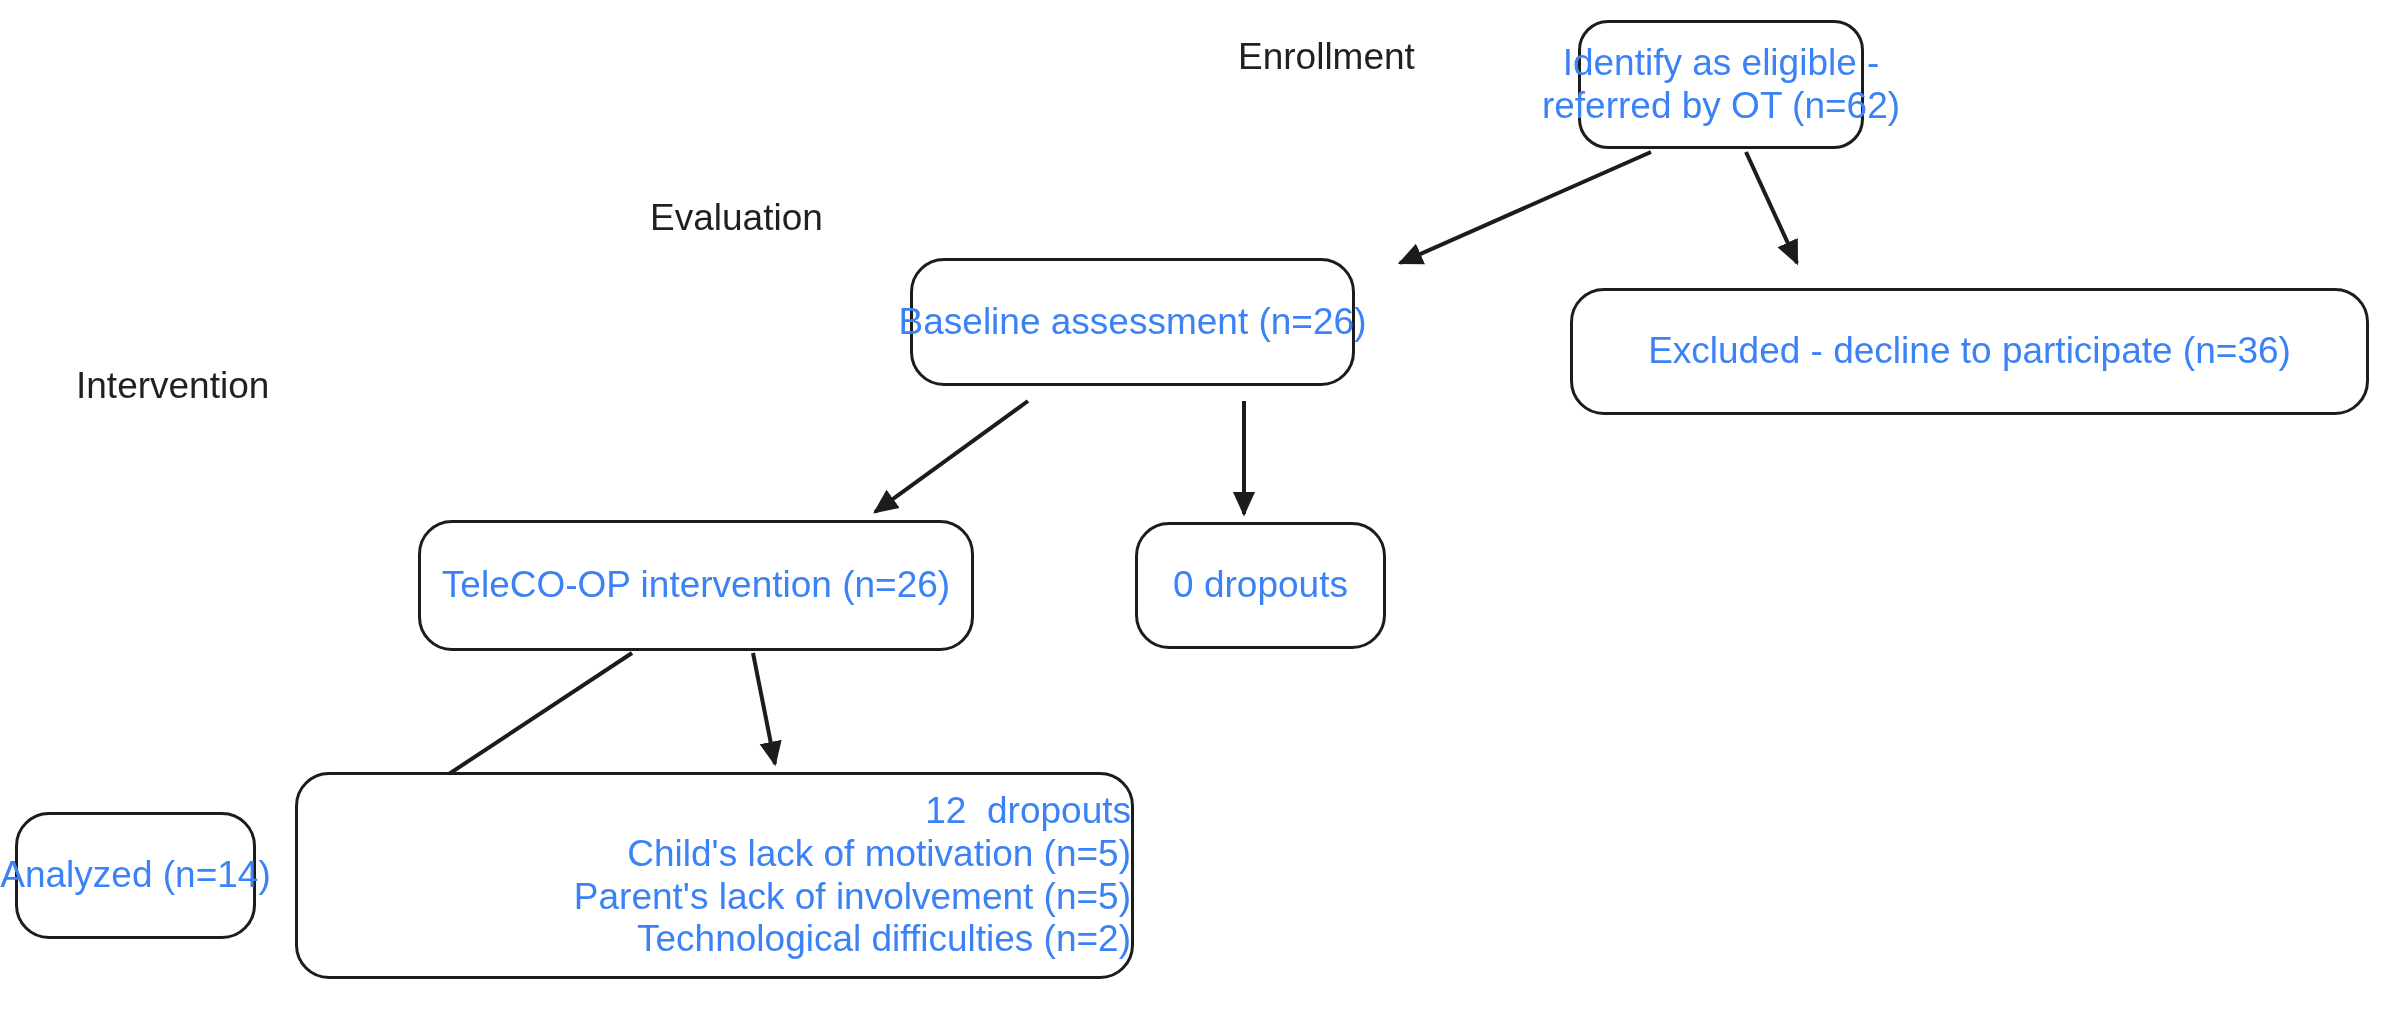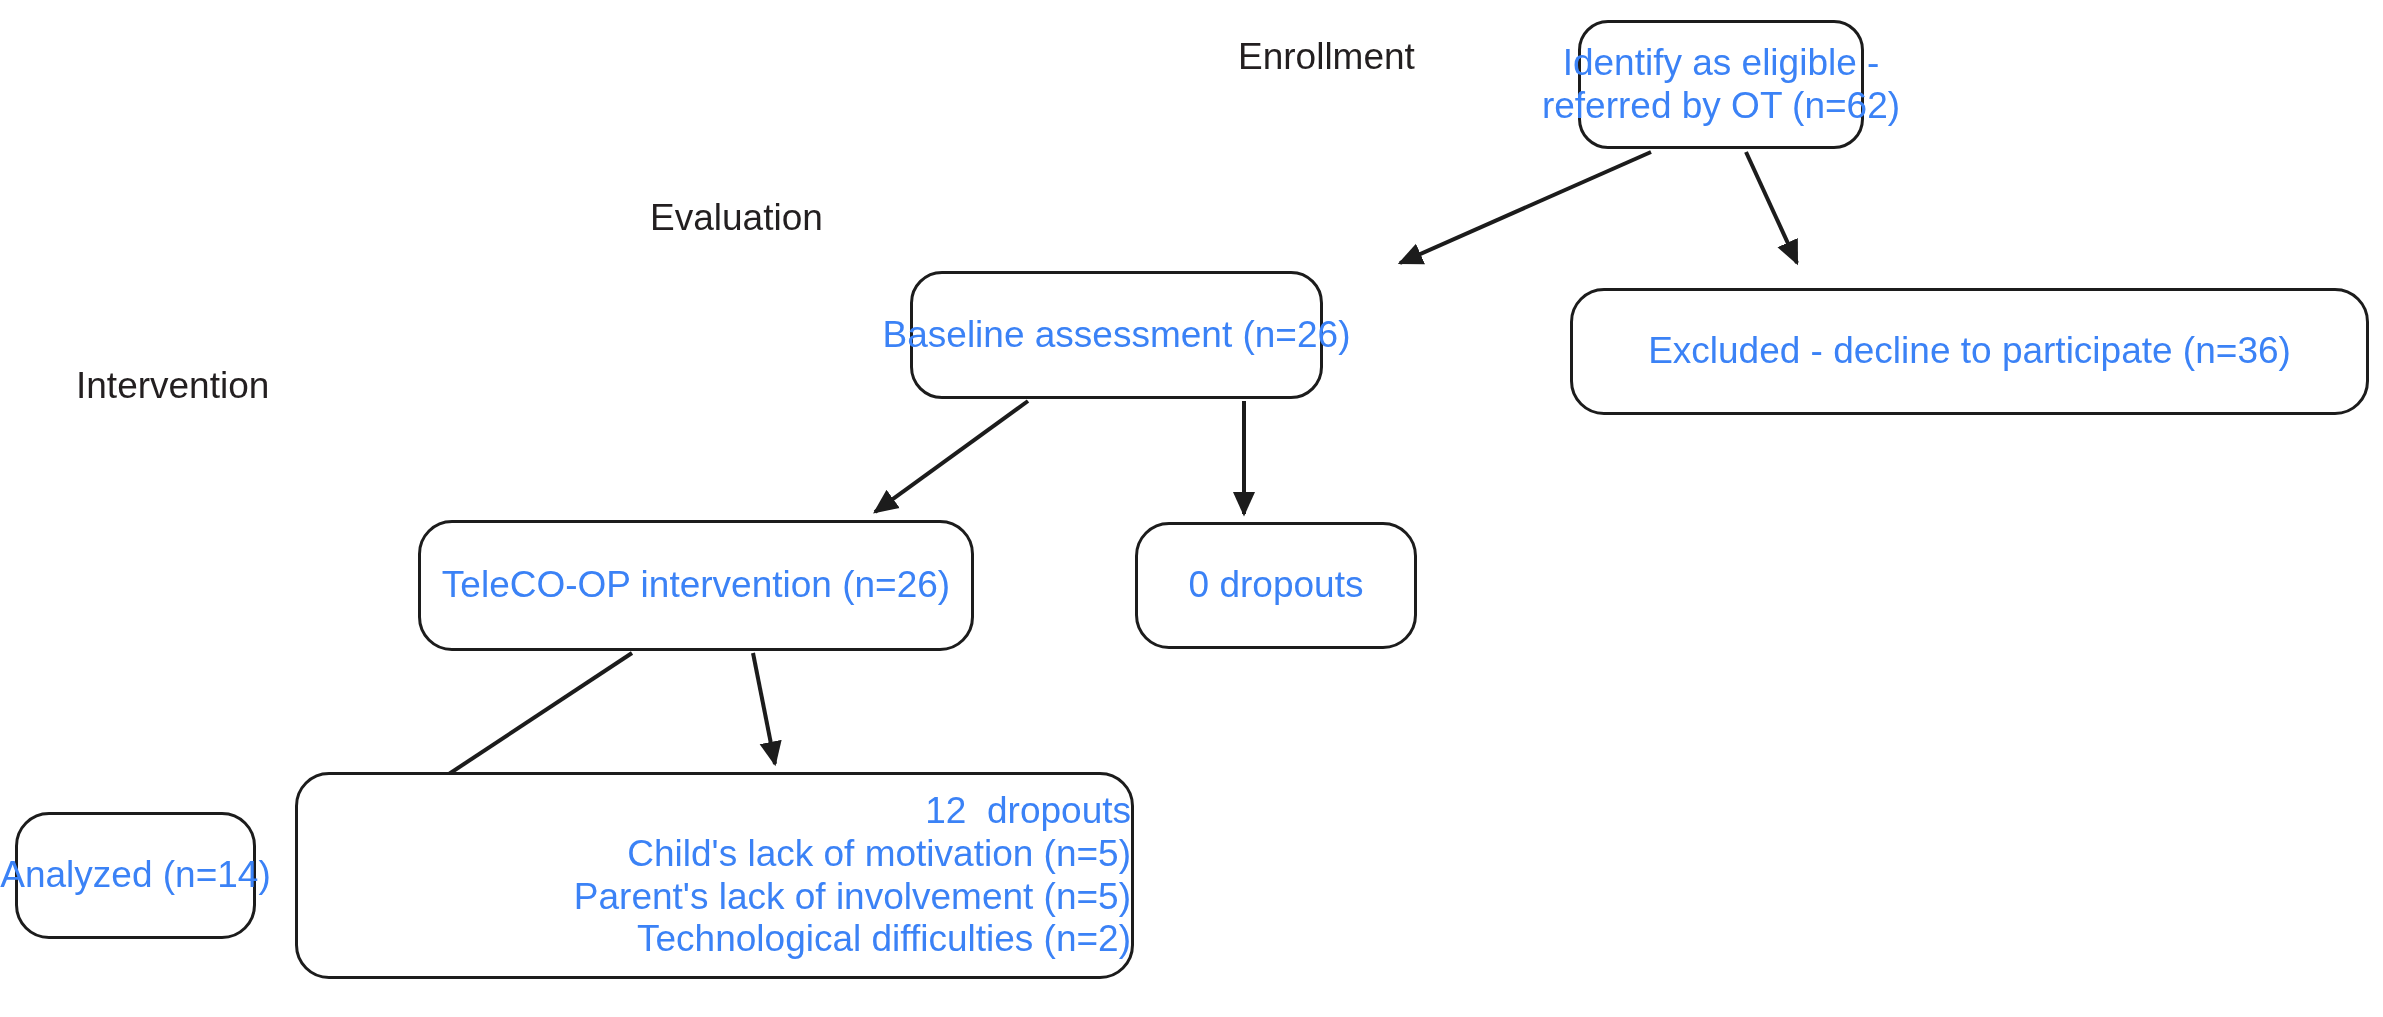--- a/index.html
+++ b/index.html
@@ -49,24 +49,24 @@
     position: absolute;
     color: #231f20;
     font-size: 37px;
     line-height: 1.1;
     white-space: pre;
     z-index: 3;
   }
 
   
   #node-eligible    { left: 1578px; top: 20px;  width: 286px;  height: 129px; border-radius: 30px; }
-  #node-baseline    { left: 910px;  top: 271px; width: 413px;  height: 128px; border-radius: 32px; }
+  #node-baseline    { left: 910px;  top: 258px; width: 445px;  height: 128px; }
   #node-excluded    { left: 1570px; top: 276px; width: 799px;  height: 127px; margin-top: 12px; }
   #node-teleco      { left: 418px;  top: 520px; width: 556px;  height: 131px; }
-  #node-zerodrop    { left: 1135px; top: 522px; width: 282px;  height: 127px; }
+  #node-zerodrop    { left: 1135px; top: 522px; width: 251px;  height: 127px; }
   #node-analyzed    { left: 15px;   top: 812px; width: 241px;  height: 127px; }
   #node-dropouts    { left: 295px;  top: 772px; width: 839px;  height: 207px; align-items: flex-end; }
 
   
   #label-enrollment   { left: 1238px; top: 37px; }
   #label-evaluation   { left: 650px;  top: 198px; }
   #label-intervention { left: 60px;   top: 366px; margin-left: 16px; }
 </style>
 </head>
 <body>

